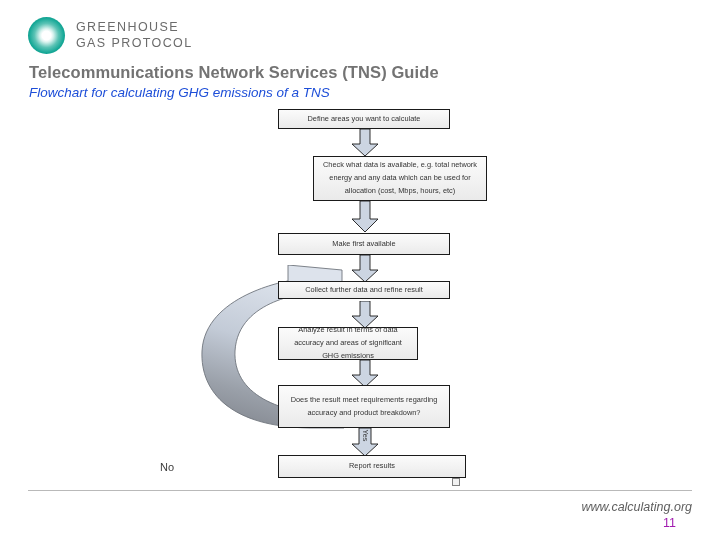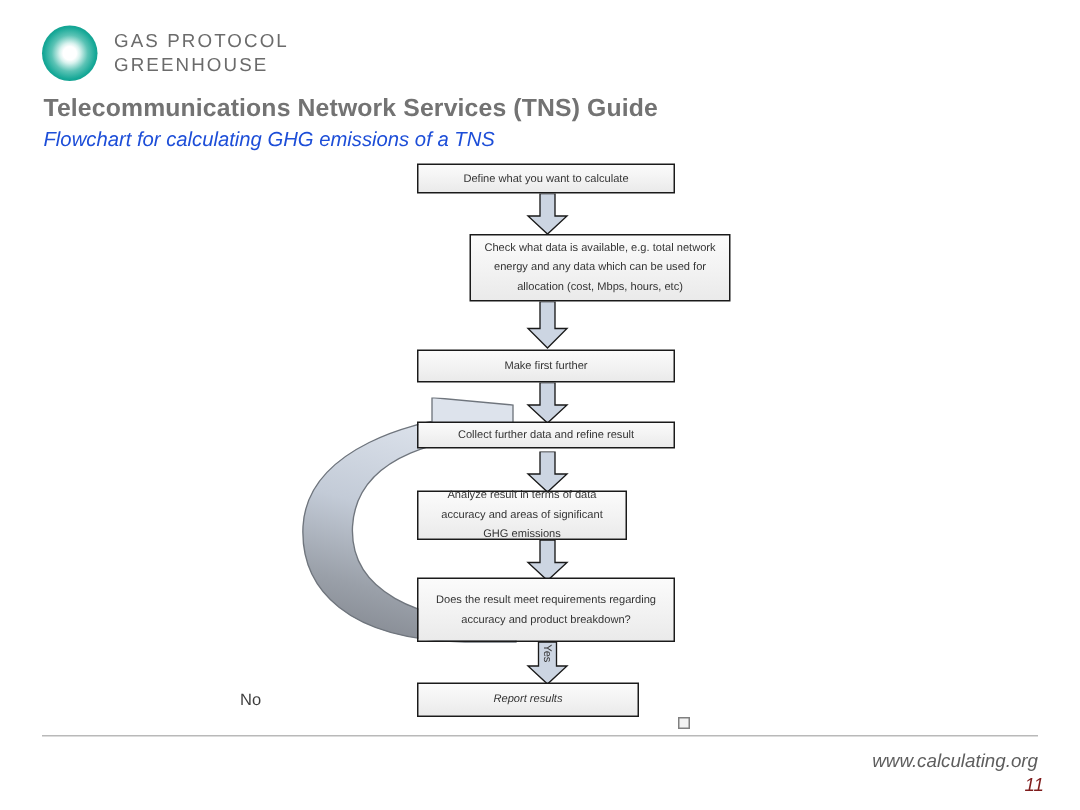--- a/index.html
+++ b/index.html
@@ -79,35 +79,35 @@
   .divider{
     position:absolute;left:28px;top:490px;width:664px;height:1px;
     background:#b9b9b9;
   }
   .footer-url{
     position:absolute;right:28px;top:500px;
     font-size:12.5px;font-style:italic;color:#5e5e5e;
     text-align:right;white-space:nowrap;
   }
   .footer-page{
-    position:absolute;right:24px;top:516px;
-    font-size:12.5px;font-style:italic;color:#7f1d1d;
+    position:absolute;right:44px;top:516px;
+    font-size:12.5px;color:#a21caf;
     text-align:right;
   }
 </style>
 </head>
 <body>
 
 <div class="slide">
 
   <div class="logo-block">
     <div class="logo-mark"></div>
     <div class="logo-text">
+      <div>GREENHOUSE</div>
       <div>GAS PROTOCOL</div>
-      <div>GREENHOUSE</div>
     </div>
   </div>
 
   <div class="title">Telecommunications Network Services (TNS) Guide</div>
   <div class="subtitle">Flowchart for calculating GHG emissions of a TNS</div>
 
   <div class="chart">
 
     <div class="arrow" style="left:44px;top:160px;">
       <svg width="160" height="165" viewBox="0 0 160 165">
@@ -125,41 +125,41 @@
                  L152,163 L118,163
                  C40,162 8,128 10,86
                  C13,30 96,16 96,16
                  L96,0 Z" transform="translate(-2,0)" fill="url(#loopgrad)" stroke="#6f757d" stroke-width="0.9"></path>
       </svg>
     </div>
 
     <div class="no-label">No</div>
 
     <div class="node" style="left:128px;top:4px;width:172px;height:20px;">
-      <span>Define what you want to calculate</span>
+      <span>Define areas you want to calculate</span>
     </div>
 
     <div class="arrow" style="left:200px;top:24px;">
       <svg width="30" height="28" viewBox="0 0 30 28">
         <path d="M10,0 L20,0 L20,15 L28,15 L15,27 L2,15 L10,15 Z" fill="#ccd5e2" stroke="#1a1a1a" stroke-width="0.9"></path>
       </svg>
     </div>
 
     <div class="node" style="left:128px;top:51px;width:174px;height:45px;margin-left:35px;">
       <span>Check what data is available, e.g. total network energy and any data which can be used for allocation (cost, Mbps, hours, etc)</span>
     </div>
 
     <div class="arrow" style="left:200px;top:96px;">
       <svg width="30" height="32" viewBox="0 0 30 32">
         <path d="M10,0 L20,0 L20,18 L28,18 L15,31 L2,18 L10,18 Z" fill="#ccd5e2" stroke="#1a1a1a" stroke-width="0.9"></path>
       </svg>
     </div>
 
     <div class="node" style="left:128px;top:128px;width:172px;height:22px;">
-      <span>Make first further</span>
+      <span>Make first available</span>
     </div>
 
     <div class="arrow" style="left:200px;top:150px;">
       <svg width="30" height="28" viewBox="0 0 30 28">
         <path d="M10,0 L20,0 L20,15 L28,15 L15,27 L2,15 L10,15 Z" fill="#ccd5e2" stroke="#1a1a1a" stroke-width="0.9"></path>
       </svg>
     </div>
 
     <div class="node" style="left:128px;top:176px;width:172px;height:18px;">
       <span>Collect further data and refine result</span>
@@ -185,21 +185,21 @@
       <span>Does the result meet requirements regarding accuracy and product breakdown?</span>
     </div>
 
     <div class="arrow" style="left:200px;top:323px;">
       <svg width="30" height="29" viewBox="0 0 30 29">
         <path d="M9,0 L21,0 L21,16 L28,16 L15,28 L2,16 L9,16 Z" fill="#ccd5e2" stroke="#1a1a1a" stroke-width="0.9"></path>
       </svg>
     </div>
     <div class="yes-label" style="left:204px;top:331px;width:22px;">Yes</div>
 
-    <div class="node" style="left:128px;top:350px;width:148px;height:23px;font-style:italic;">
+    <div class="node" style="left:128px;top:350px;width:188px;height:23px;">
       <span>Report results</span>
     </div>
   </div>
 
   <div class="handle"></div>
 
   <div class="divider"></div>
   <div class="footer-url">www.calculating.org</div>
   <div class="footer-page">11</div>
 

